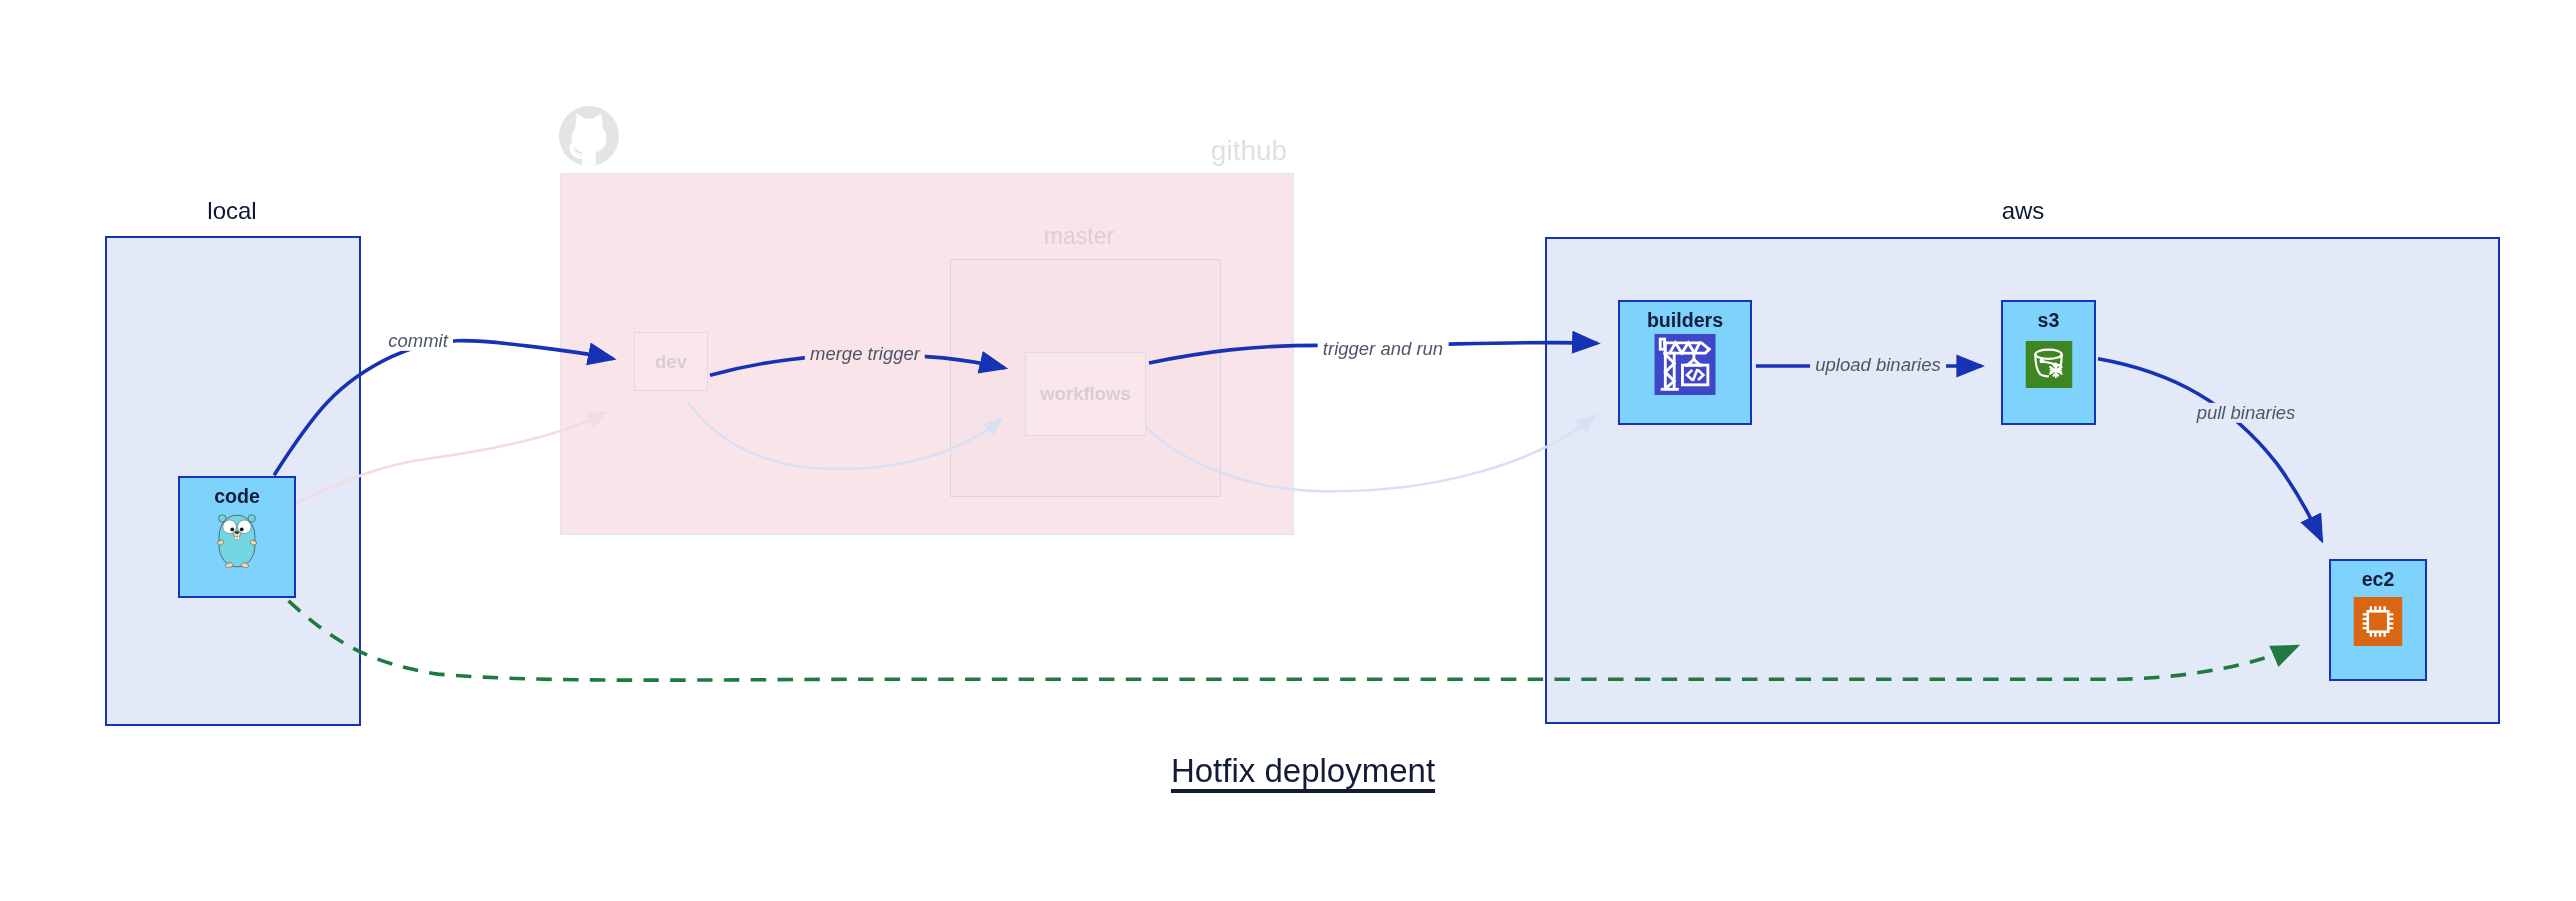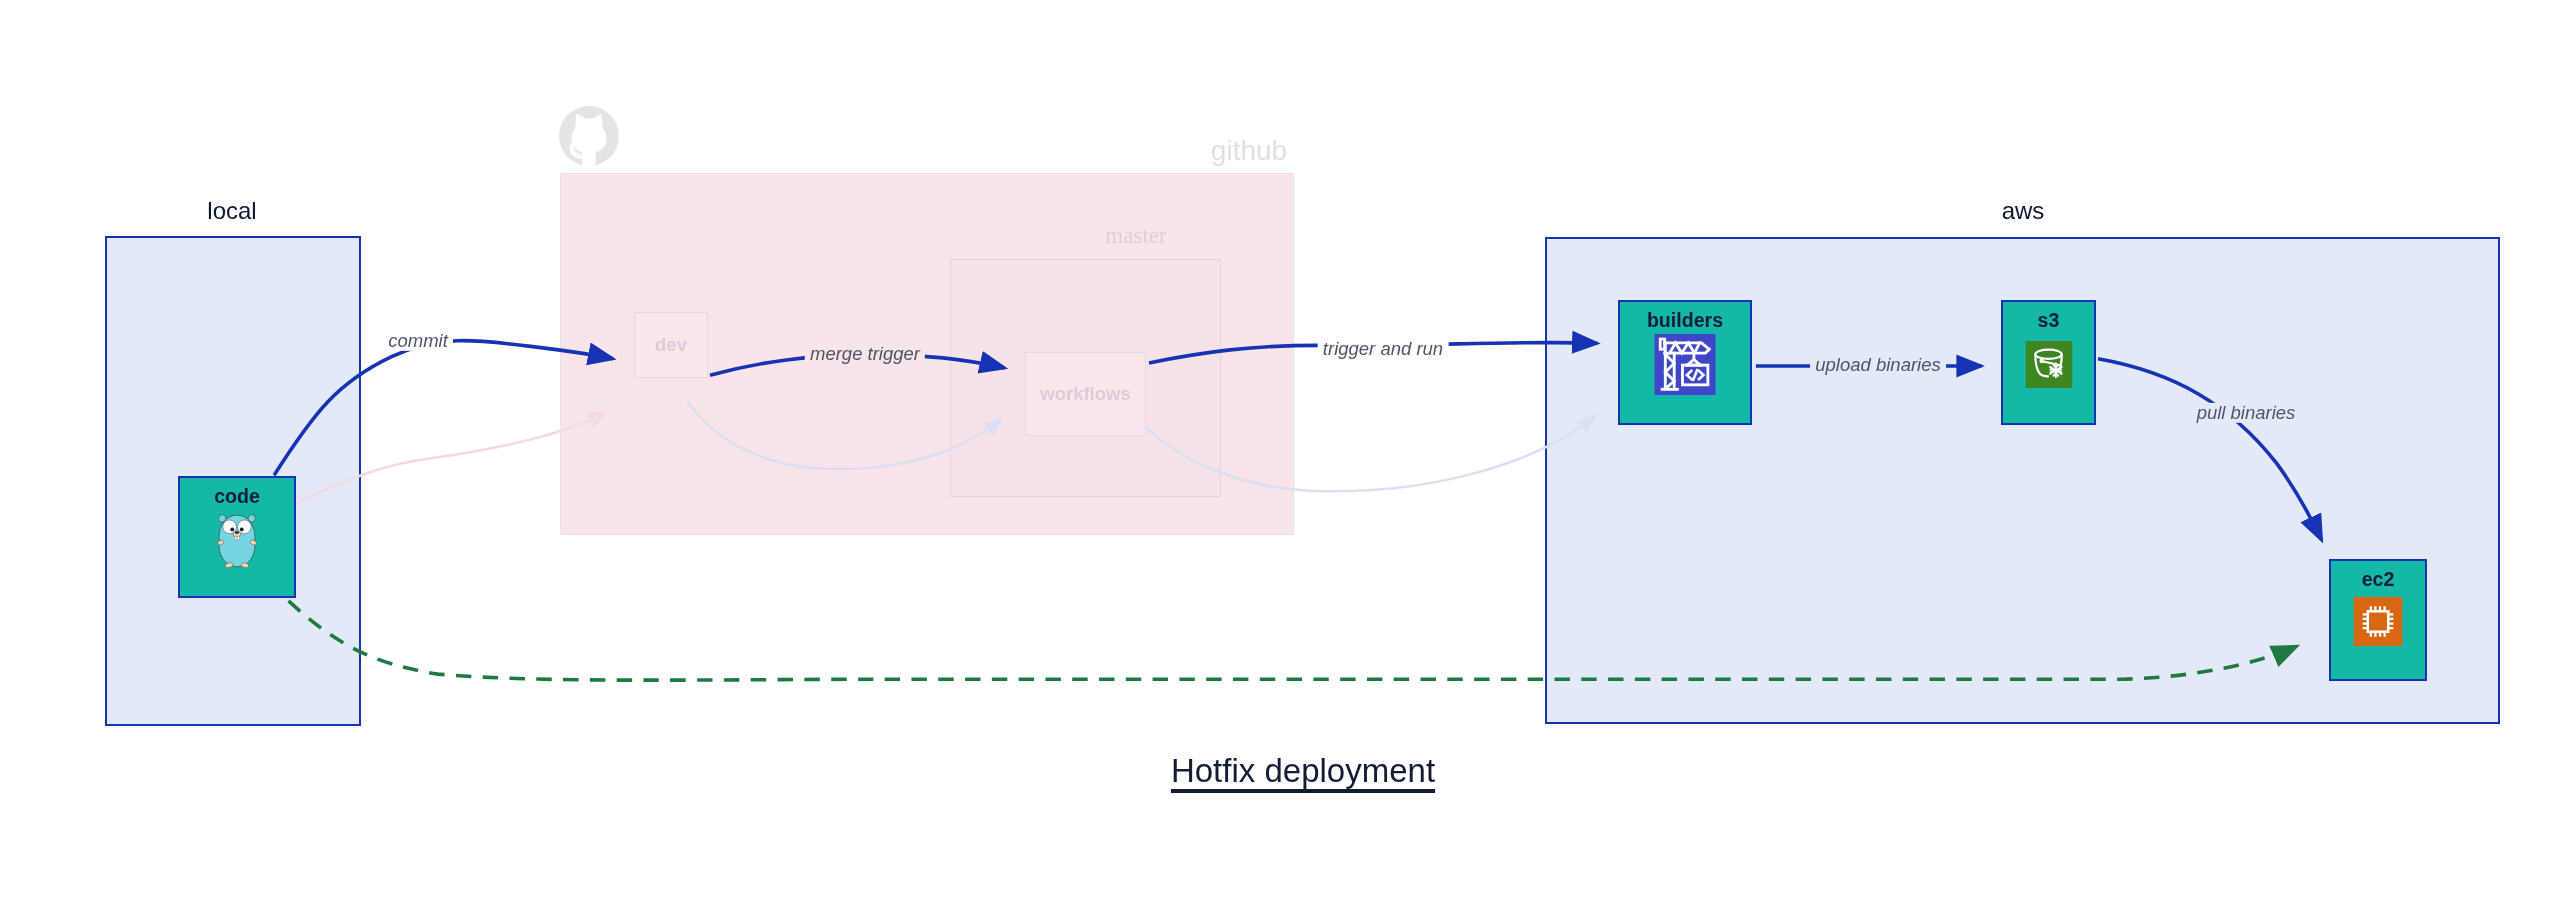--- a/index.html
+++ b/index.html
@@ -43,21 +43,21 @@
   }
   .group-label-gray{
     color:#e0e0e0;
     font-size:28px;
     font-weight:500;
   }
   
   .node{
     position:absolute;
     box-sizing:border-box;
-    background:#14b8a6;
+    background:#7dd3fc;
     border:2.6px solid #1733b5;
     text-align:center;
   }
   .node-faded{
     background:#f9e7ec;
     border:1.5px solid #ddd8ee;
   }
   .node-label{
     display:block;
     margin-top:7.2px;
@@ -119,21 +119,21 @@
   <div class="group group-github" style="left:560px;top:173px;width:734px;height:362px;"></div>
 
   <div class="group group-master" style="left:950px;top:259px;width:271px;height:238px;"></div>
 
   <div class="group group-blue" style="left:1545px;top:237px;width:955px;height:487px;"></div>
 
   <div class="group-label" style="left:232px;top:197px;">local</div>
 
   <div class="group-label group-label-gray" style="left:1249px;top:135px;">github</div>
 
-  <div class="group-label group-label-faded-pink" style="left:1136px;top:223px;font-family:Liberation Serif, serif;">master</div>
+  <div class="group-label group-label-faded-pink" style="left:1079px;top:223px;">master</div>
 
   <div class="group-label" style="left:2023px;top:197px;text-align:right;">aws</div>
 
   <svg class="abs" style="left:558px;top:105px;" width="62" height="63" viewBox="0 0 120 122">
     <defs>
         <clipPath id="octoclip">
           <circle cx="60" cy="60" r="58"></circle>
         </clipPath>
       </defs>
     <circle cx="60" cy="60" r="58" fill="#e4e4e4"></circle>
@@ -189,21 +189,21 @@
       <ellipse cx="38" cy="38" rx="4" ry="2.6" fill="#3b2f2f"></ellipse>
       <rect x="33.5" y="45" width="4.4" height="7" rx="1.4" fill="#ffffff" stroke="#47555a" stroke-width="0.7"></rect>
       <rect x="38.4" y="45" width="4.4" height="7" rx="1.4" fill="#ffffff" stroke="#47555a" stroke-width="0.7"></rect>
       <ellipse cx="7" cy="57" rx="6.4" ry="4.2" fill="#f2d3ac" stroke="#47555a" stroke-width="1" transform="rotate(-22 7 57)"></ellipse>
       <ellipse cx="69" cy="57" rx="6.4" ry="4.2" fill="#f2d3ac" stroke="#47555a" stroke-width="1" transform="rotate(22 69 57)"></ellipse>
       <ellipse cx="23" cy="100" rx="7.4" ry="4.6" fill="#f2d3ac" stroke="#47555a" stroke-width="1" transform="rotate(-14 23 100)"></ellipse>
       <ellipse cx="53" cy="100" rx="7.4" ry="4.6" fill="#f2d3ac" stroke="#47555a" stroke-width="1" transform="rotate(14 53 100)"></ellipse>
     </svg>
   </div>
 
-  <div class="node node-faded" style="left:634px;top:312px;width:74px;height:66px;">
+  <div class="node node-faded" style="left:634px;top:332px;width:74px;height:59px;">
     <span class="node-label-center">dev</span>
   </div>
 
   <div class="node node-faded" style="left:1025px;top:352px;width:121px;height:84px;">
     <span class="node-label-center">workflows</span>
   </div>
 
   <div class="node" style="left:1618px;top:300px;width:134px;height:125px;">
     <span class="node-label">builders</span>
     <svg class="node-icon" style="top:32px;" width="62" height="61" viewBox="0 0 96 96">

